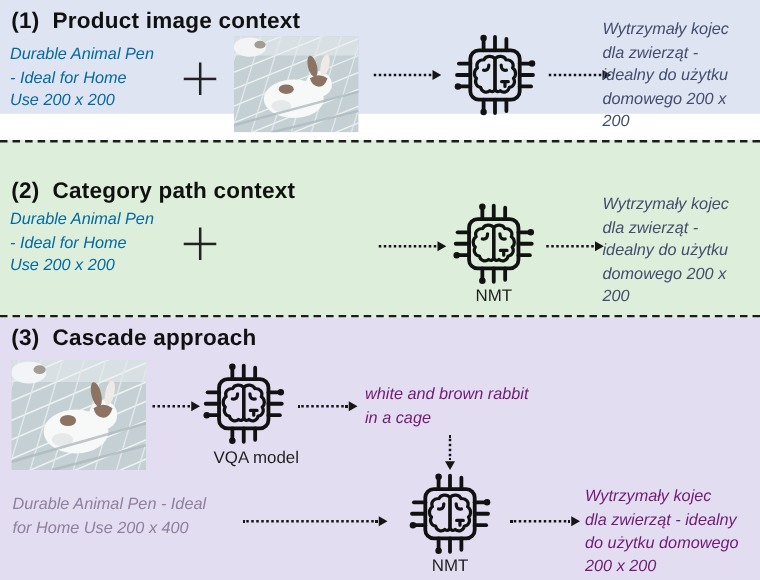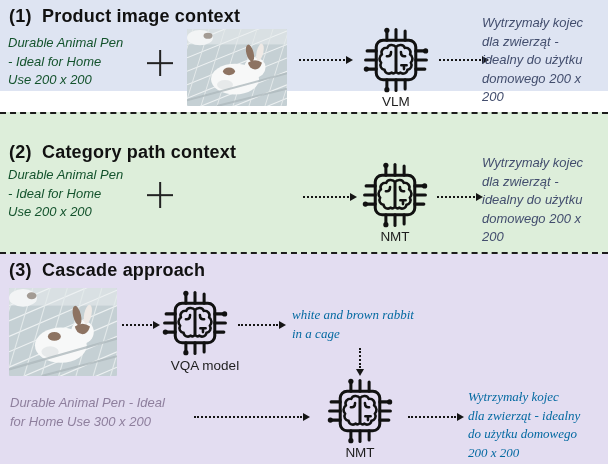--- a/index.html
+++ b/index.html
@@ -12,23 +12,23 @@
   #section-1 { top:0;   height:91px; background:#dee4f2; }
   #section-2 { top:112px; height:142px; background:#ddeeda;
                border-top:2px dashed #1c1c1c; border-bottom:2px dashed #1c1c1c; }
   #section-3 { top:254px; height:210px; background:#e3ddf1; }
 
   .sec-title { position:absolute; font-size:18px; font-weight:bold; color:#111;
                white-space:pre-wrap; letter-spacing:.2px; }
 
   .itxt { position:absolute; font-style:italic; font-size:13px; line-height:18.5px;
           white-space:pre-line; }
-  .gray   { color:#14532d; }
+  .gray   { color:#0369a1; }
   .navy   { color:#434e6e; }
-  .purple { color:#0369a1;font-family:Liberation Serif, serif; }
+  .purple { color:#701a75; }
   .mauve  { color:#8e7f9d; }
 
   
   .plus { position:absolute; width:26px; height:26px; }
   .plus::before, .plus::after { content:""; position:absolute; background:#222; }
   .plus::before { left:50%; top:0; width:1.7px; height:100%; transform:translateX(-50%); }
   .plus::after  { top:50%; left:0; height:1.7px; width:100%; transform:translateY(-50%); }
 
   
   .harrow { position:absolute; display:flex; align-items:center; height:10px; }
@@ -126,21 +126,20 @@
     </g>
     <g fill="none" stroke="#111" stroke-width="3.4" stroke-linecap="round" stroke-linejoin="round">
       <path d="M50 33 C 47 29, 40 29.5, 38.5 34 C 33 33.5, 29.5 38, 31.5 42.5 C 27.5 45, 27.5 51, 30.5 53.5 C 28 57.5, 30.5 62.5, 35 63 C 35.5 67.5, 41 69.5, 44.5 66.5 C 46.5 68.5, 50 67.5, 50 64 Z"></path>
       <path d="M50 33 C 53 29, 60 29.5, 61.5 34 C 67 33.5, 70.5 38, 68.5 42.5 C 72.5 45, 72.5 51, 69.5 53.5 C 72 57.5, 69.5 62.5, 65 63 C 64.5 67.5, 59 69.5, 55.5 66.5 C 53.5 68.5, 50 67.5, 50 64 Z"></path>
       <path d="M38 45 q 5.5 1 5.5 -5.5"></path>
       <path d="M62 45 q -5.5 1 -5.5 -5.5"></path>
       <path d="M57 57 h 7 m -3.5 0 v 5"></path>
     </g>
   </svg>
 </div>
-    <div class="chip-label" style="left:346px; top:94px; width:100px;">VLM</div>
     <div class="harrow" style="left:439px; top:55px; width:50px;">
       <span class="shaft"></span>
         <span class="head"></span>
     </div>
     <div class="itxt navy" style="left:482px; top:14px; width:122px;">Wytrzymały kojec
 dla zwierząt -
 idealny do użytku
 domowego 200 x
 200</div>
   </div>
@@ -314,21 +313,21 @@
       <path d="M50 33 C 47 29, 40 29.5, 38.5 34 C 33 33.5, 29.5 38, 31.5 42.5 C 27.5 45, 27.5 51, 30.5 53.5 C 28 57.5, 30.5 62.5, 35 63 C 35.5 67.5, 41 69.5, 44.5 66.5 C 46.5 68.5, 50 67.5, 50 64 Z"></path>
       <path d="M50 33 C 53 29, 60 29.5, 61.5 34 C 67 33.5, 70.5 38, 68.5 42.5 C 72.5 45, 72.5 51, 69.5 53.5 C 72 57.5, 69.5 62.5, 65 63 C 64.5 67.5, 59 69.5, 55.5 66.5 C 53.5 68.5, 50 67.5, 50 64 Z"></path>
       <path d="M38 45 q 5.5 1 5.5 -5.5"></path>
       <path d="M62 45 q -5.5 1 -5.5 -5.5"></path>
       <path d="M57 57 h 7 m -3.5 0 v 5"></path>
     </g>
   </svg>
 </div>
     <div class="chip-label" style="left:310px; top:191px; width:100px;">NMT</div>
     <div class="itxt mauve" style="left:10px; top:139px; width:180px; line-height:19px;">Durable Animal Pen - Ideal
-for Home Use 300 x 200</div>
+for Home Use 200 x 400</div>
     <div class="harrow" style="left:194px; top:158px; width:116px;">
       <span class="shaft"></span>
         <span class="head"></span>
     </div>
     <div class="harrow" style="left:408px; top:158px; width:56px;">
       <span class="shaft"></span>
         <span class="head"></span>
     </div>
     <div class="itxt purple" style="left:468px; top:134px; width:140px;">Wytrzymały kojec
 dla zwierząt - idealny

